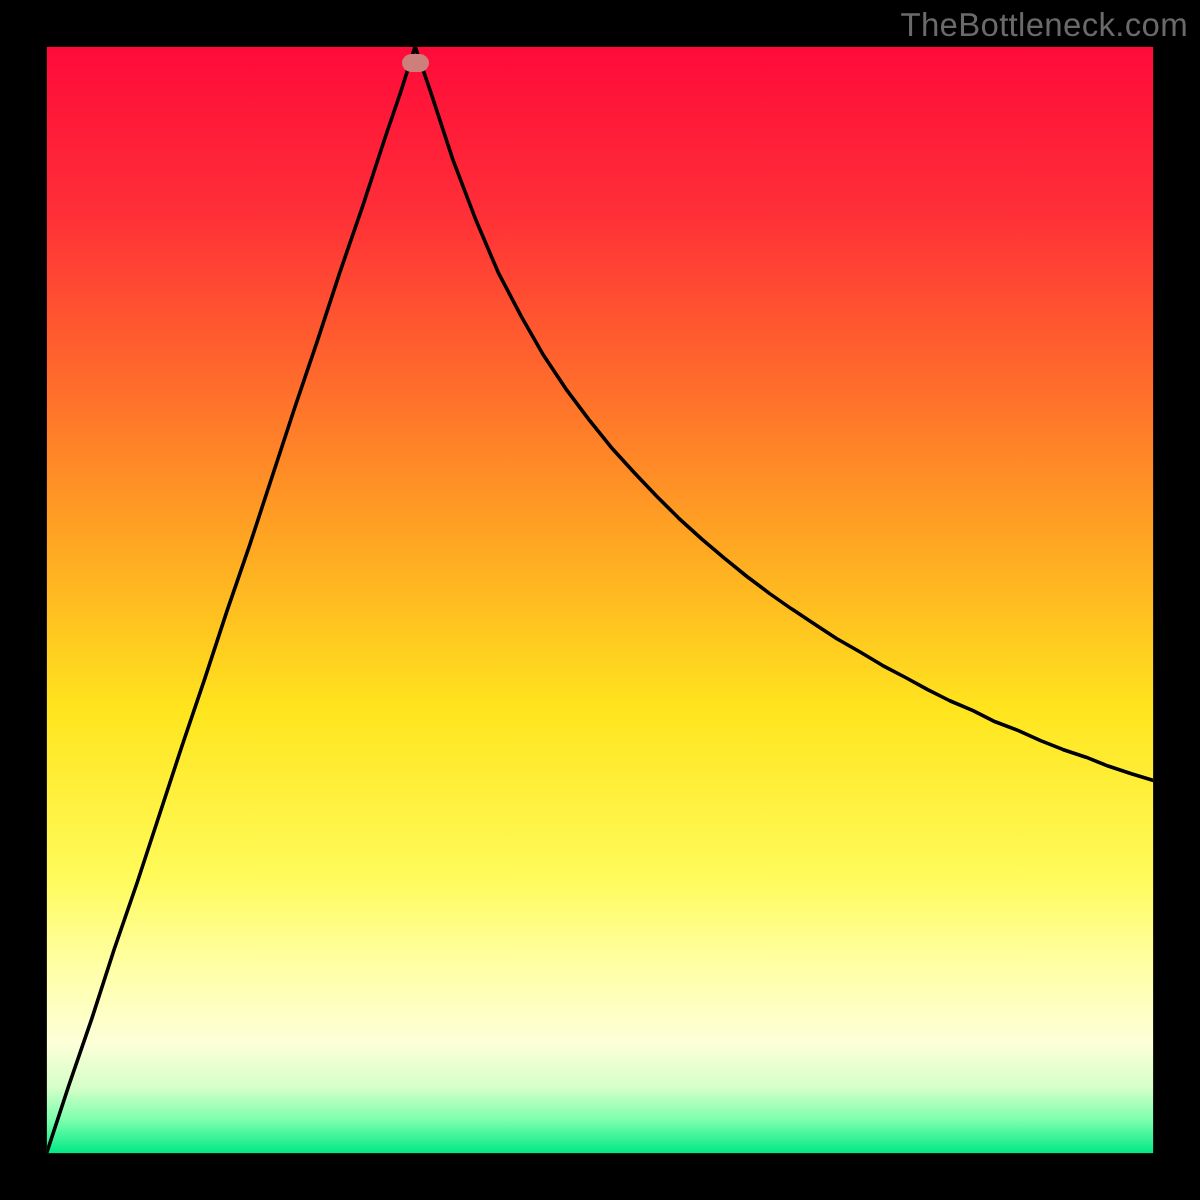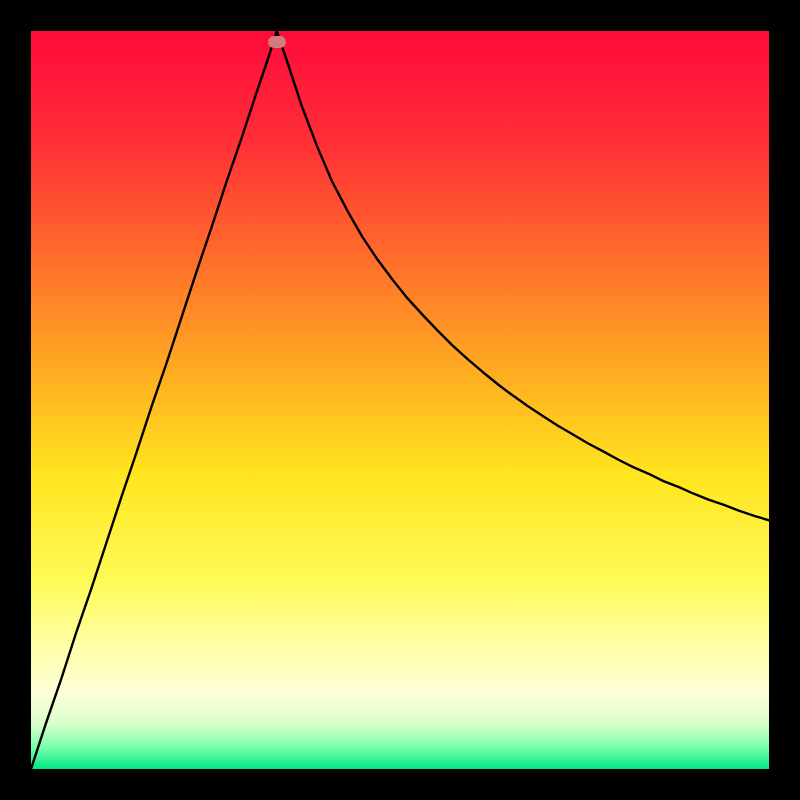--- a/index.html
+++ b/index.html
@@ -78,13 +78,14 @@
       <rect x="0" y="0" width="738" height="738" fill="url(#bg-grad)"></rect>
     </svg>
 
     <svg class="curve" viewBox="0 0 738 738" preserveAspectRatio="none">
       <path id="curve-path" d="M0.00 738.00 L14.76 692.98 L30.26 647.96 L45.02 602.21 L60.52 557.19 L75.28 512.17 L90.04 467.15 L105.53 421.40 L120.29 376.38 L135.79 331.36 L150.55 286.34 L165.31 241.33 L180.81 195.57 L195.57 150.55 L211.07 105.53 L225.83 60.52 L236.16 30.26 L245.75 0.00 L256.09 30.26 L270.85 75.28 L286.34 115.87 L301.10 150.55 L316.60 180.07 L331.36 205.90 L346.12 228.04 L361.62 248.71 L376.38 267.16 L391.88 284.13 L406.64 299.63 L421.40 314.39 L436.90 328.41 L451.66 340.96 L467.15 353.50 L481.91 364.57 L496.67 374.90 L512.17 385.24 L526.93 394.83 L542.43 403.69 L557.19 412.54 L572.69 420.66 L587.45 428.78 L602.21 436.16 L617.71 442.80 L632.47 450.18 L647.96 456.08 L662.72 462.73 L677.48 468.63 L692.98 473.80 L707.74 479.70 L723.24 484.87 L738.00 489.29" fill="none" stroke="#000000" stroke-width="2.4" stroke-linejoin="round" stroke-linecap="round"></path>
     </svg>
 
     <div id="marker" class="marker" style="left: 245.754px; top: 11.07px;"></div>
   </div>
 
+  <div class="watermark">TheBottleneck.com</div>
 </div>
 
 </body></html>

